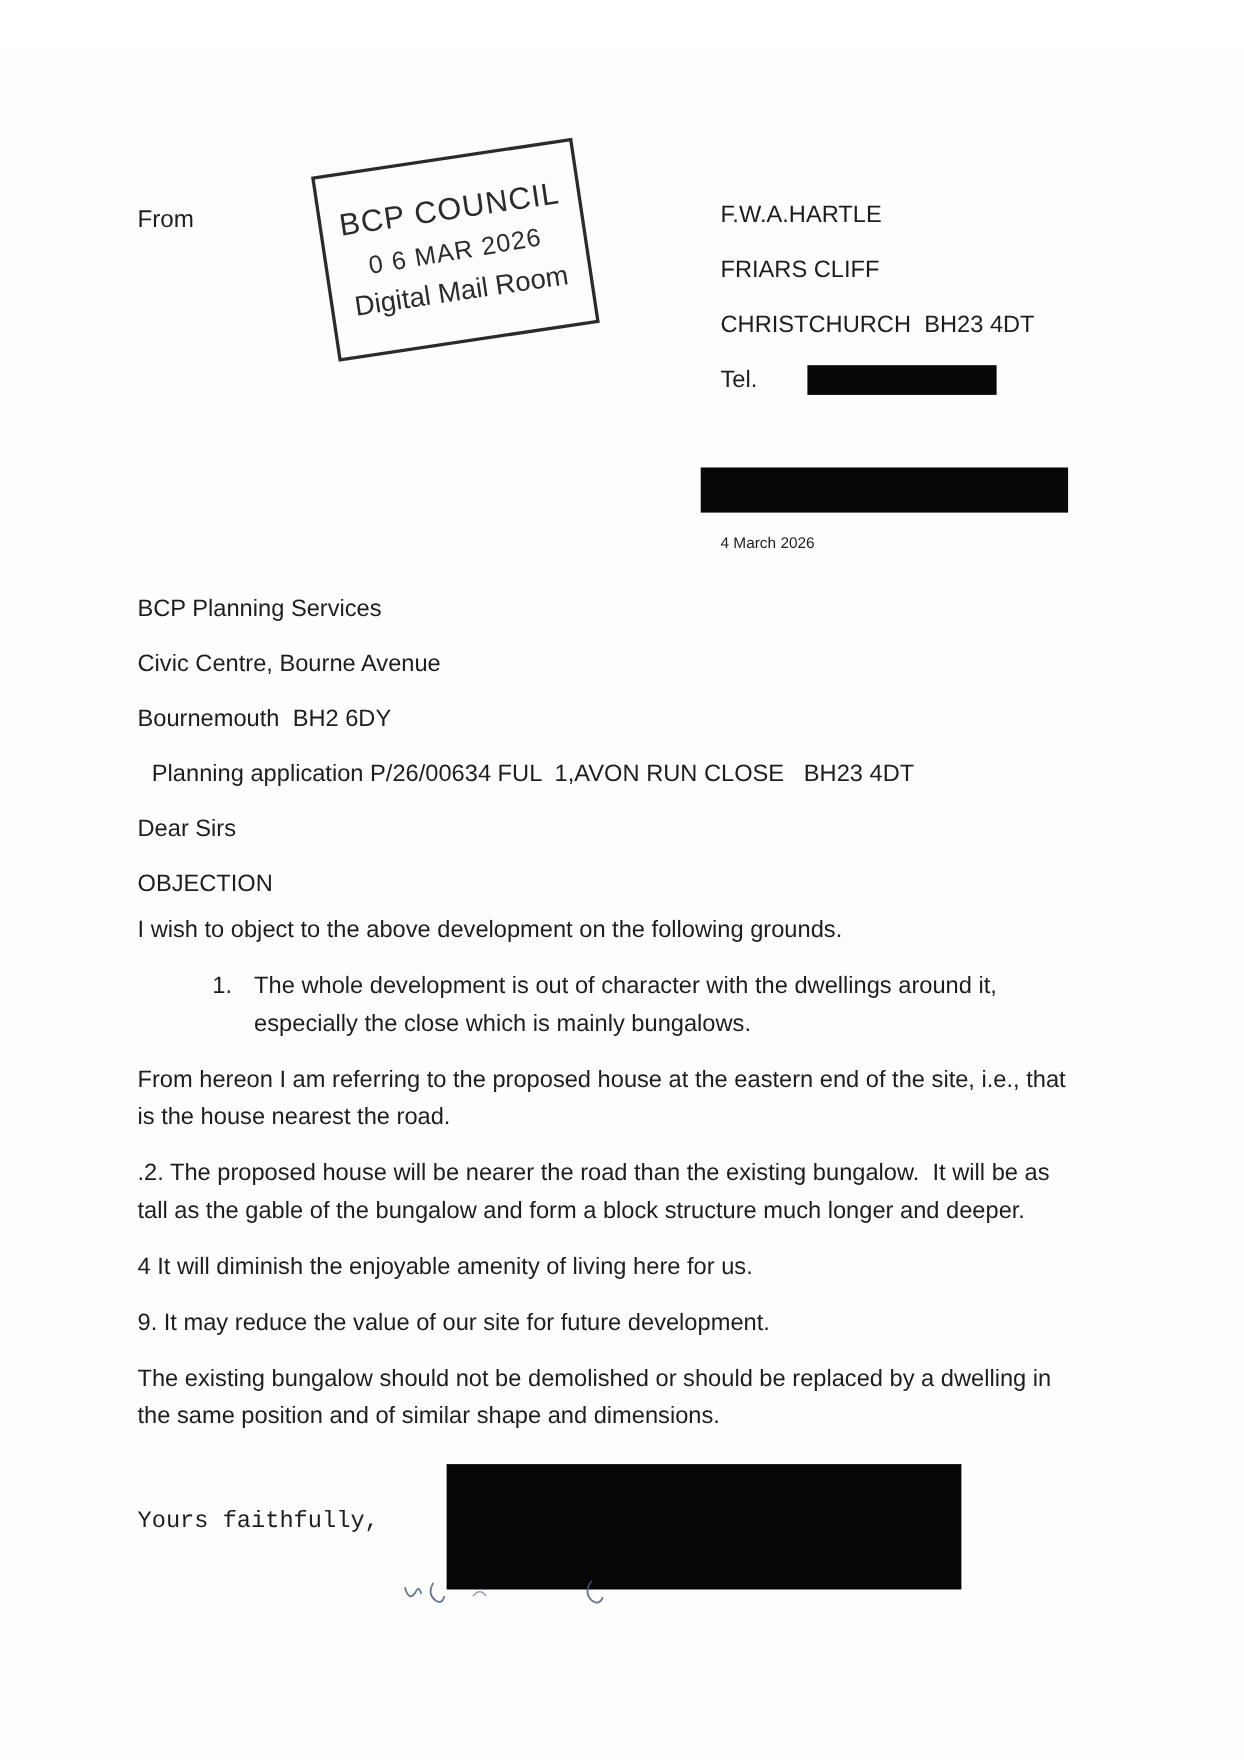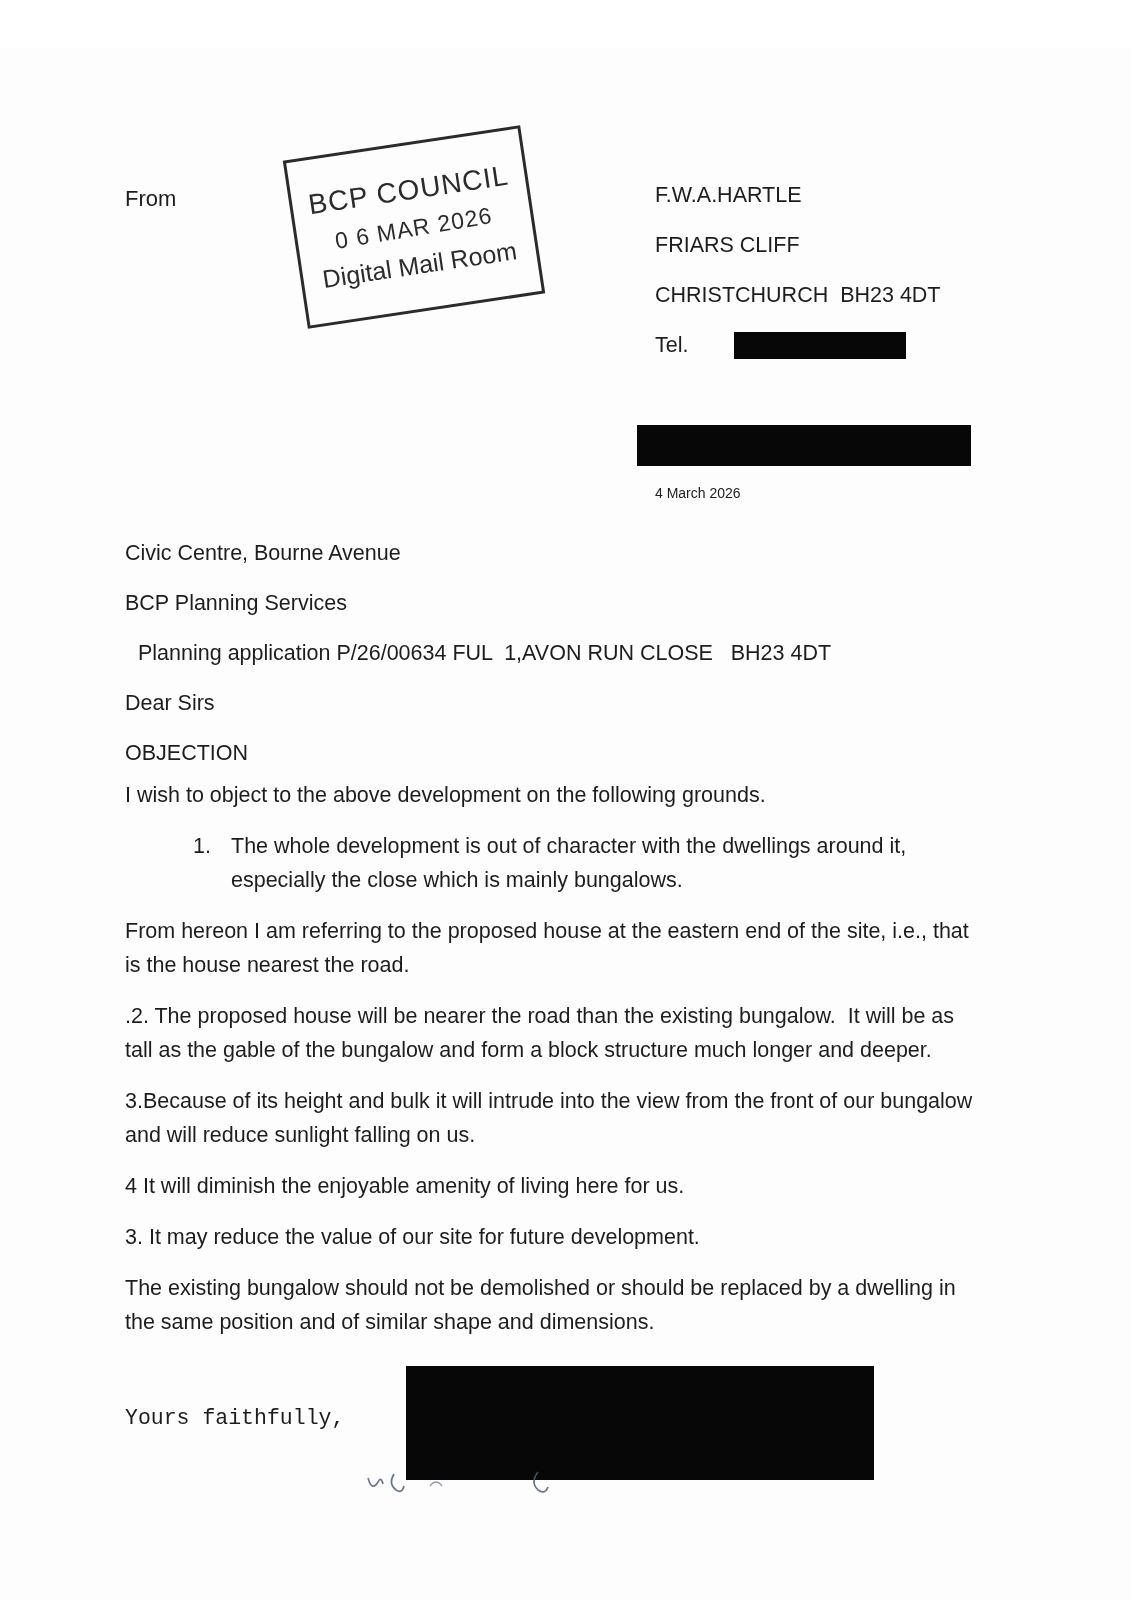--- a/index.html
+++ b/index.html
@@ -133,41 +133,41 @@
       <span class="redact tel-redact"></span>
     </div>
   </div>
 
   <div class="redact contact-redact"></div>
 
   <div class="date-line">4 March 2026</div>
 
   <div class="content">
 
+    <div class="addr-line">BCP Planning Services</div>
     <div class="addr-line">Civic Centre, Bourne Avenue</div>
-    <div class="addr-line">BCP Planning Services</div>
+    <div class="addr-line">Bournemouth  BH2 6DY</div>
 
     <div class="addr-line subject">Planning application P/26/00634 FUL  1,AVON RUN CLOSE   BH23 4DT</div>
 
     <div class="addr-line">Dear Sirs</div>
 
     <div class="heading">OBJECTION</div>
 
     <p class="para">I wish to object to the above development on the following grounds.</p>
 
     <div class="list-item">
       <div class="list-num">1.</div>
       <div class="list-text">The whole development is out of character with the dwellings around it, especially the close which is mainly bungalows.</div>
     </div>
 
     <p class="para">From hereon I am referring to the proposed house at the eastern end of the site, i.e., that is the house nearest the road.</p>
     <p class="para">.2. The proposed house will be nearer the road than the existing bungalow.  It will be as tall as the gable of the bungalow and form a block structure much longer and deeper.</p>
-    <p class="para">3.Because of its height and bulk it will intrude into the view from the front of our bungalow and will reduce sunlight falling on us.</p>
     <p class="para">4 It will diminish the enjoyable amenity of living here for us.</p>
-    <p class="para">3. It may reduce the value of our site for future development.</p>
+    <p class="para">9. It may reduce the value of our site for future development.</p>
     <p class="para">The existing bungalow should not be demolished or should be replaced by a dwelling in the same position and of similar shape and dimensions.</p>
 
     <div class="closing-row">
       <p class="para closing-text">Yours faithfully,</p>
       <div class="redact signature-redact"></div>
     </div>
 
     <svg class="handwriting" width="240" height="36" viewBox="0 0 240 36">
       <path d="M8 14 q4 14 10 4 q3 -6 5 2" fill="none" stroke="#4a5a7a" stroke-width="1.6" opacity="0.85"></path>
       <path d="M34 10 q-6 10 2 16 q6 4 8 -4" fill="none" stroke="#4a5a7a" stroke-width="1.6" opacity="0.85"></path>

